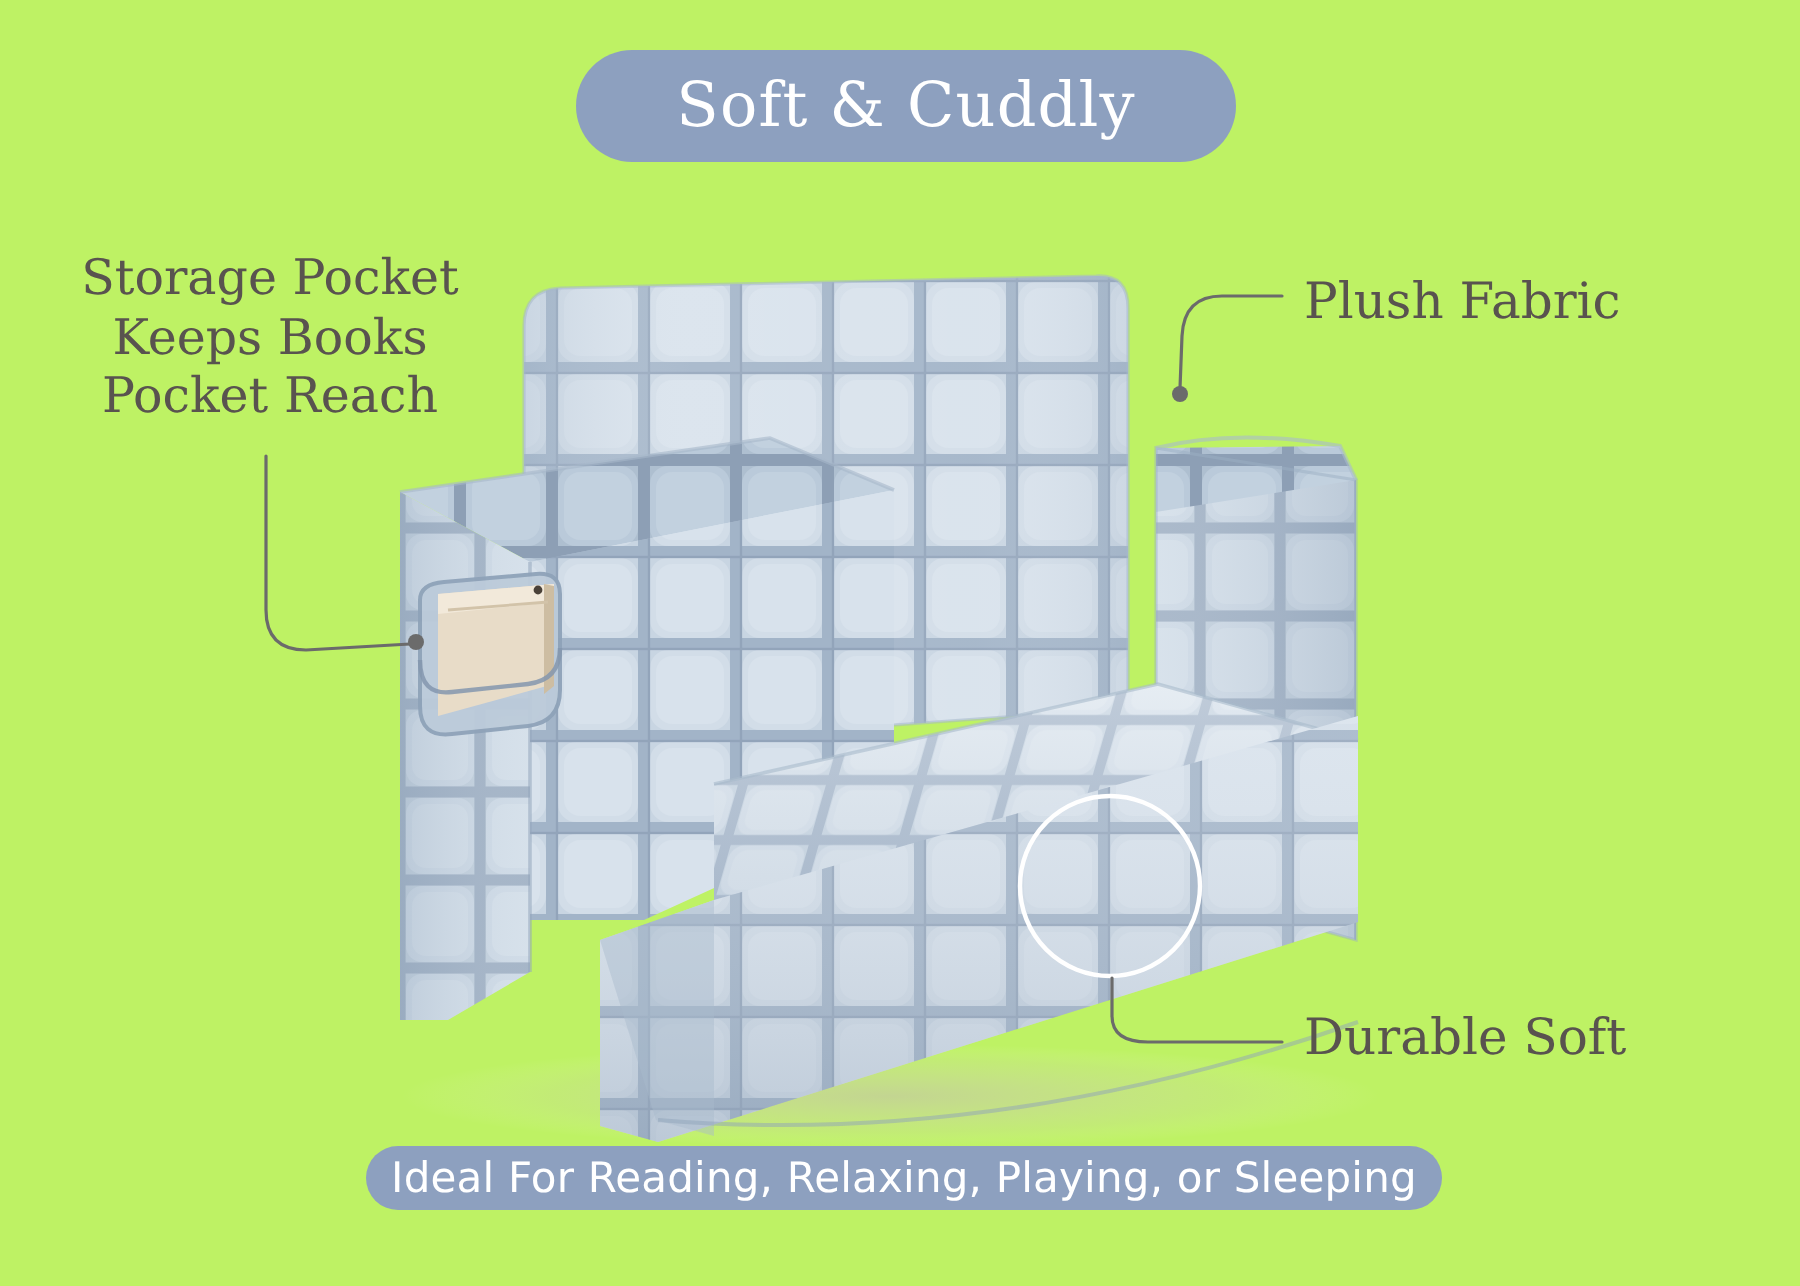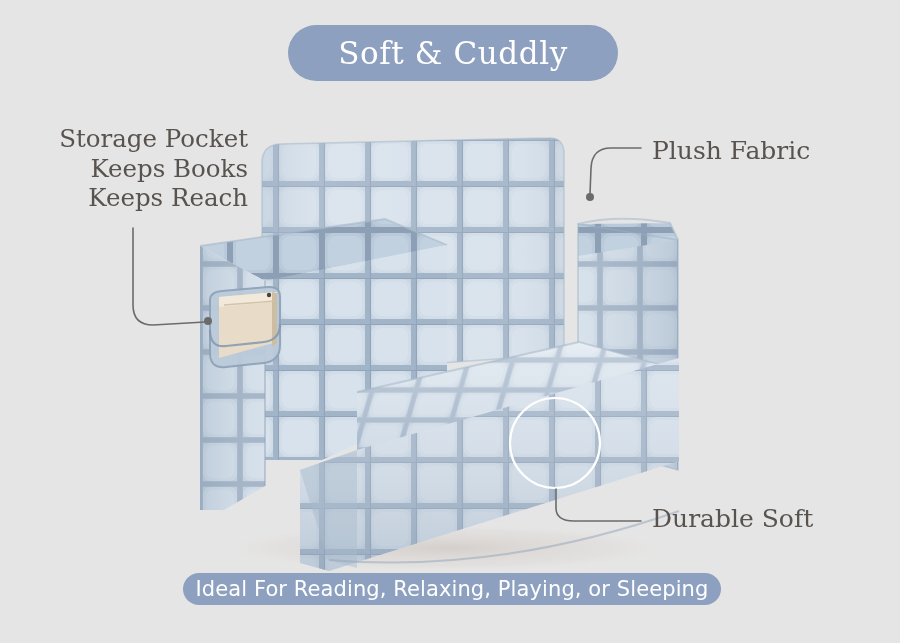--- a/index.html
+++ b/index.html
@@ -9,21 +9,21 @@
   body {
     width: 900px;
     height: 643px;
     overflow: hidden;
     font-family: "Liberation Sans", sans-serif;
   }
   #stage {
     position: relative;
     width: 900px;
     height: 643px;
-    background: #e5e5e5;
+    background: #bef264;
     overflow: hidden;
   }
 
   
   .pill {
     position: absolute;
     display: flex;
     align-items: center;
     justify-content: center;
     background: #8DA0BF;
@@ -58,21 +58,21 @@
     color: #59534F;
     font-family: "DejaVu Serif", "Liberation Serif", serif;
     font-size: 25px;
     line-height: 29px;
     white-space: nowrap;
   }
   #label-storage {
     left: 22px;
     top: 124px;
     width: 226px;
-    text-align: right;
+    text-align: center;
     font-size: 24.5px;
     line-height: 29.5px;
   }
   #label-storage div { white-space: nowrap; }
   #label-plush {
     left: 652px;
     top: 136px;
     font-size: 25px;
   }
   #label-foam {
@@ -263,21 +263,21 @@
     <path d="M556 489 L556 508 Q556 521 574 521 L641 521" fill="none" stroke="#6B6B6B" stroke-width="1.6" stroke-linecap="round"></path>
   </svg>
 
   <div class="pill" id="title-pill">
     <span>Soft &amp; Cuddly</span>
   </div>
 
   <div class="callout-label" id="label-storage">
     <div>Storage Pocket</div>
     <div>Keeps Books</div>
-    <div>Keeps Reach</div>
+    <div>Pocket Reach</div>
   </div>
 
   <div class="callout-label" id="label-plush">Plush Fabric</div>
 
   <div class="callout-label" id="label-foam">Durable Soft</div>
 
   <div class="pill" id="bottom-pill">
     <span>Ideal For Reading, Relaxing, Playing, or Sleeping</span>
   </div>
 

